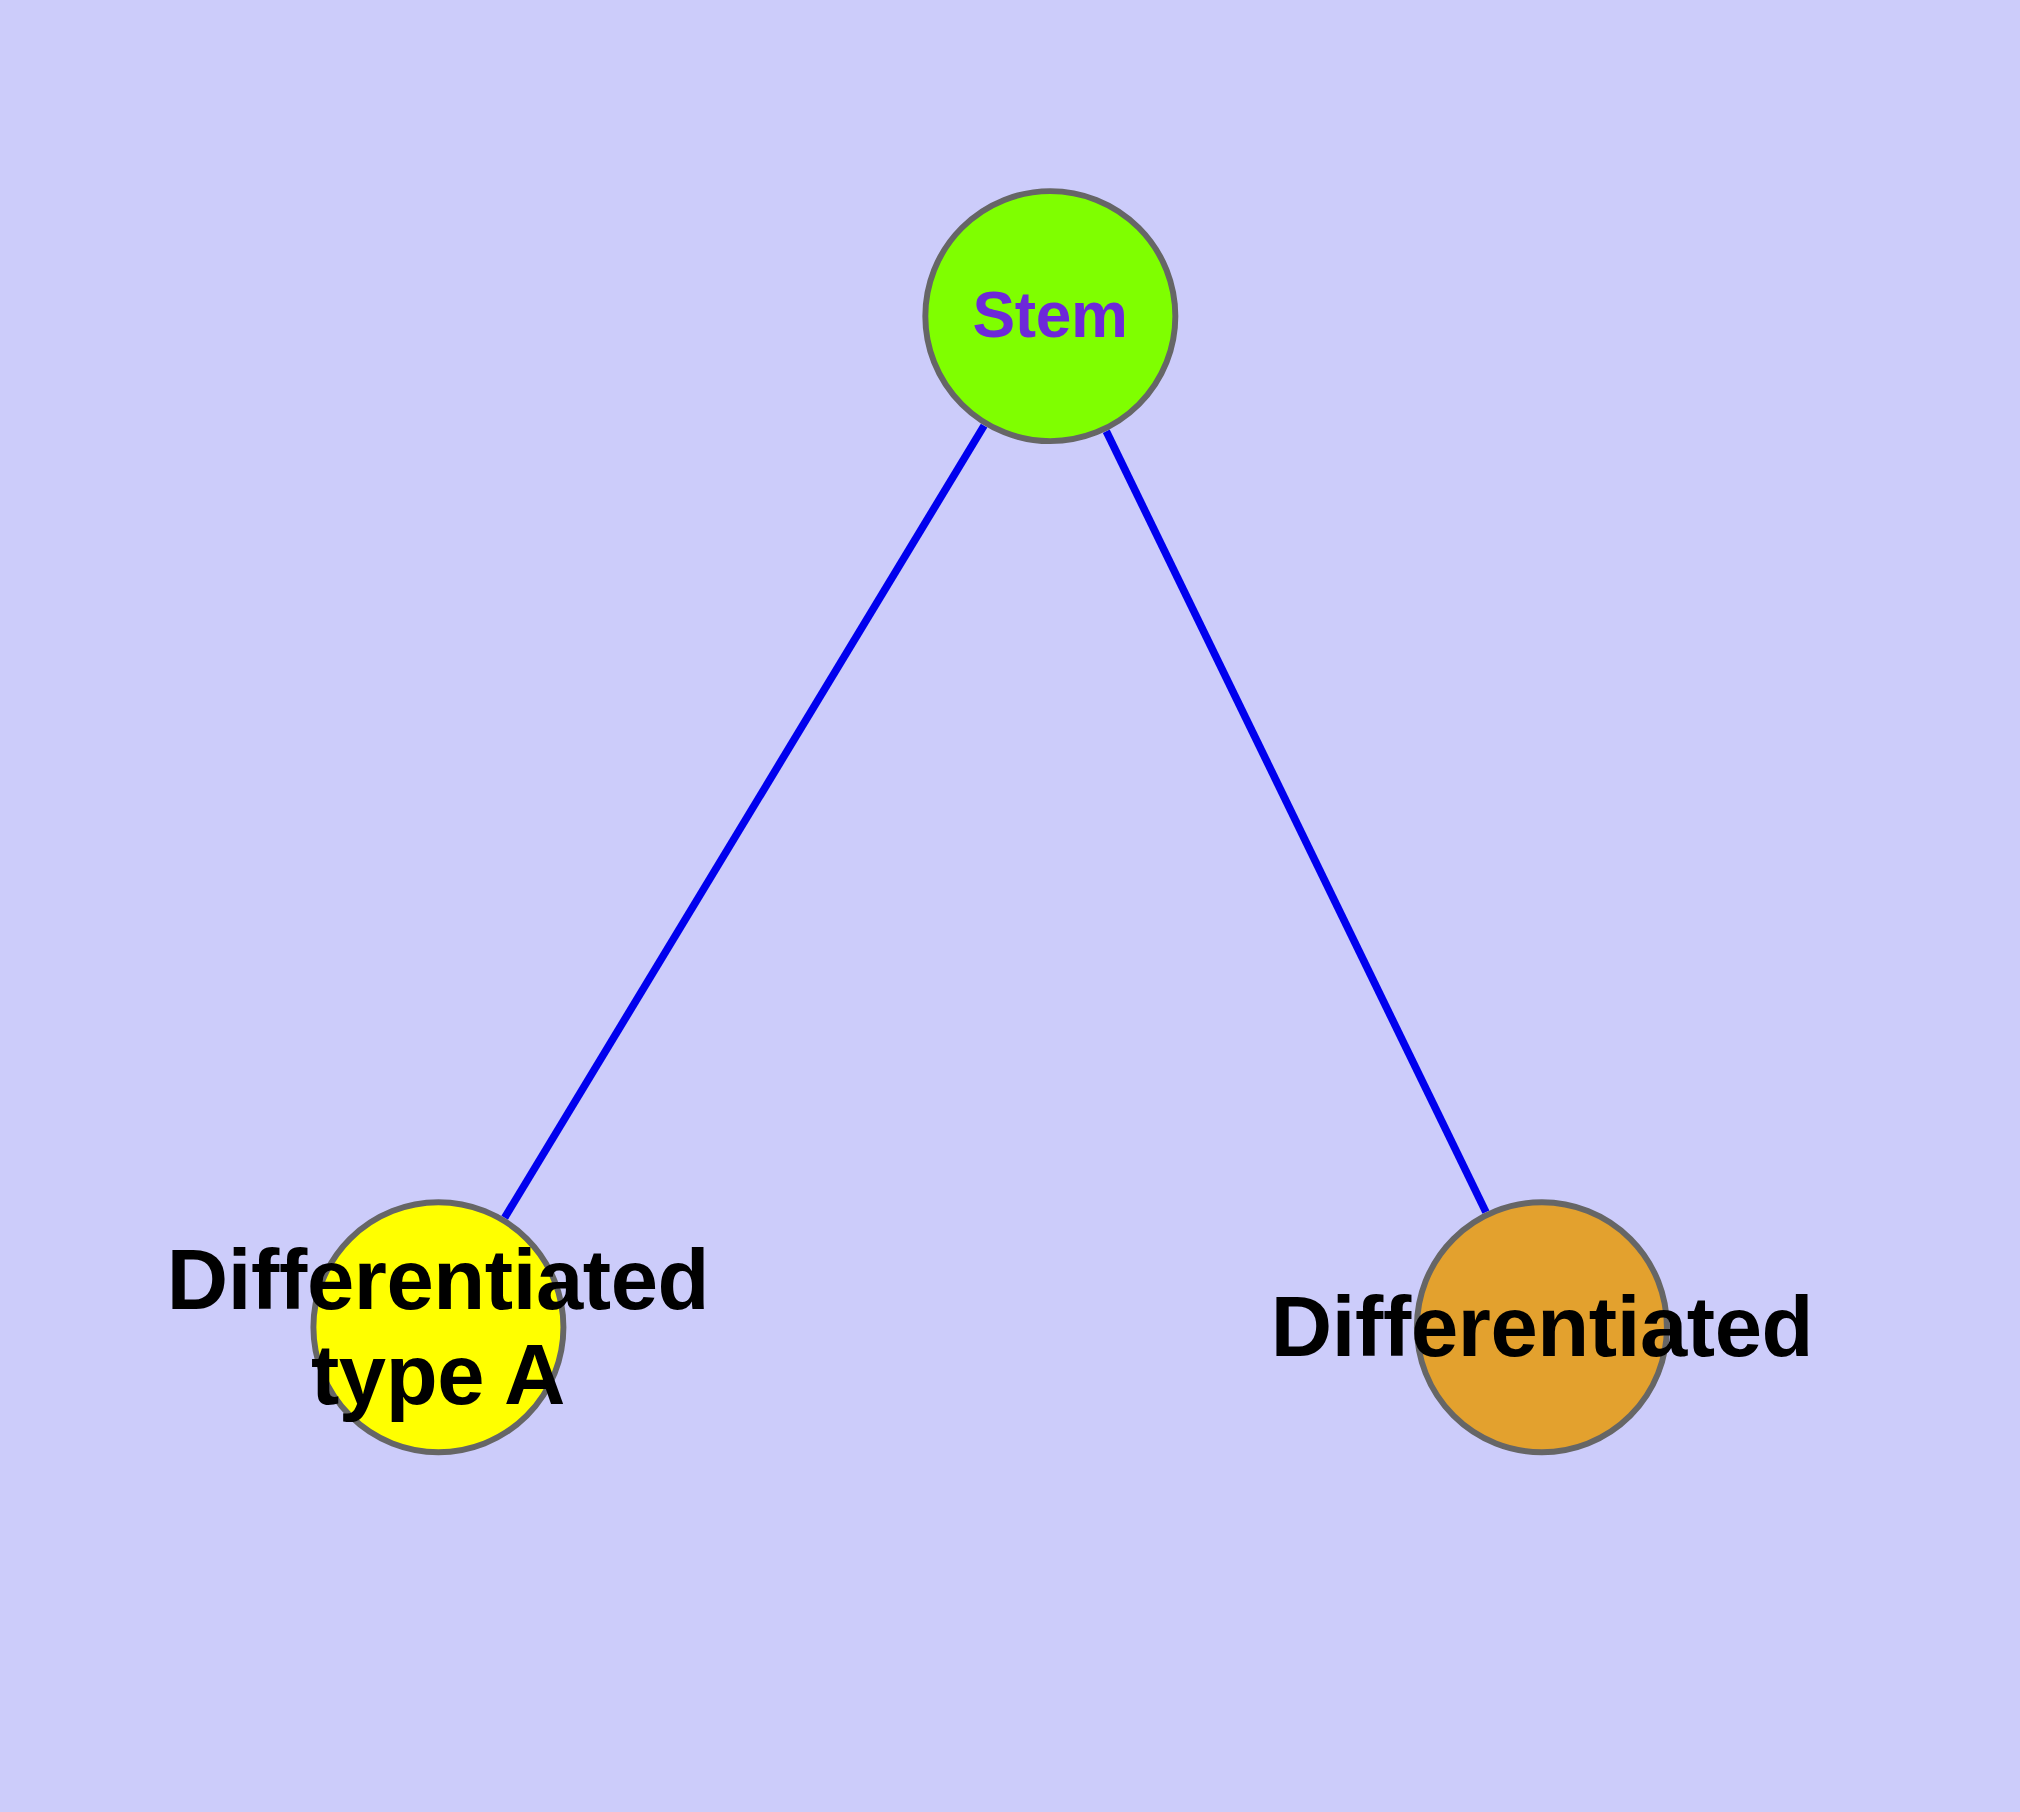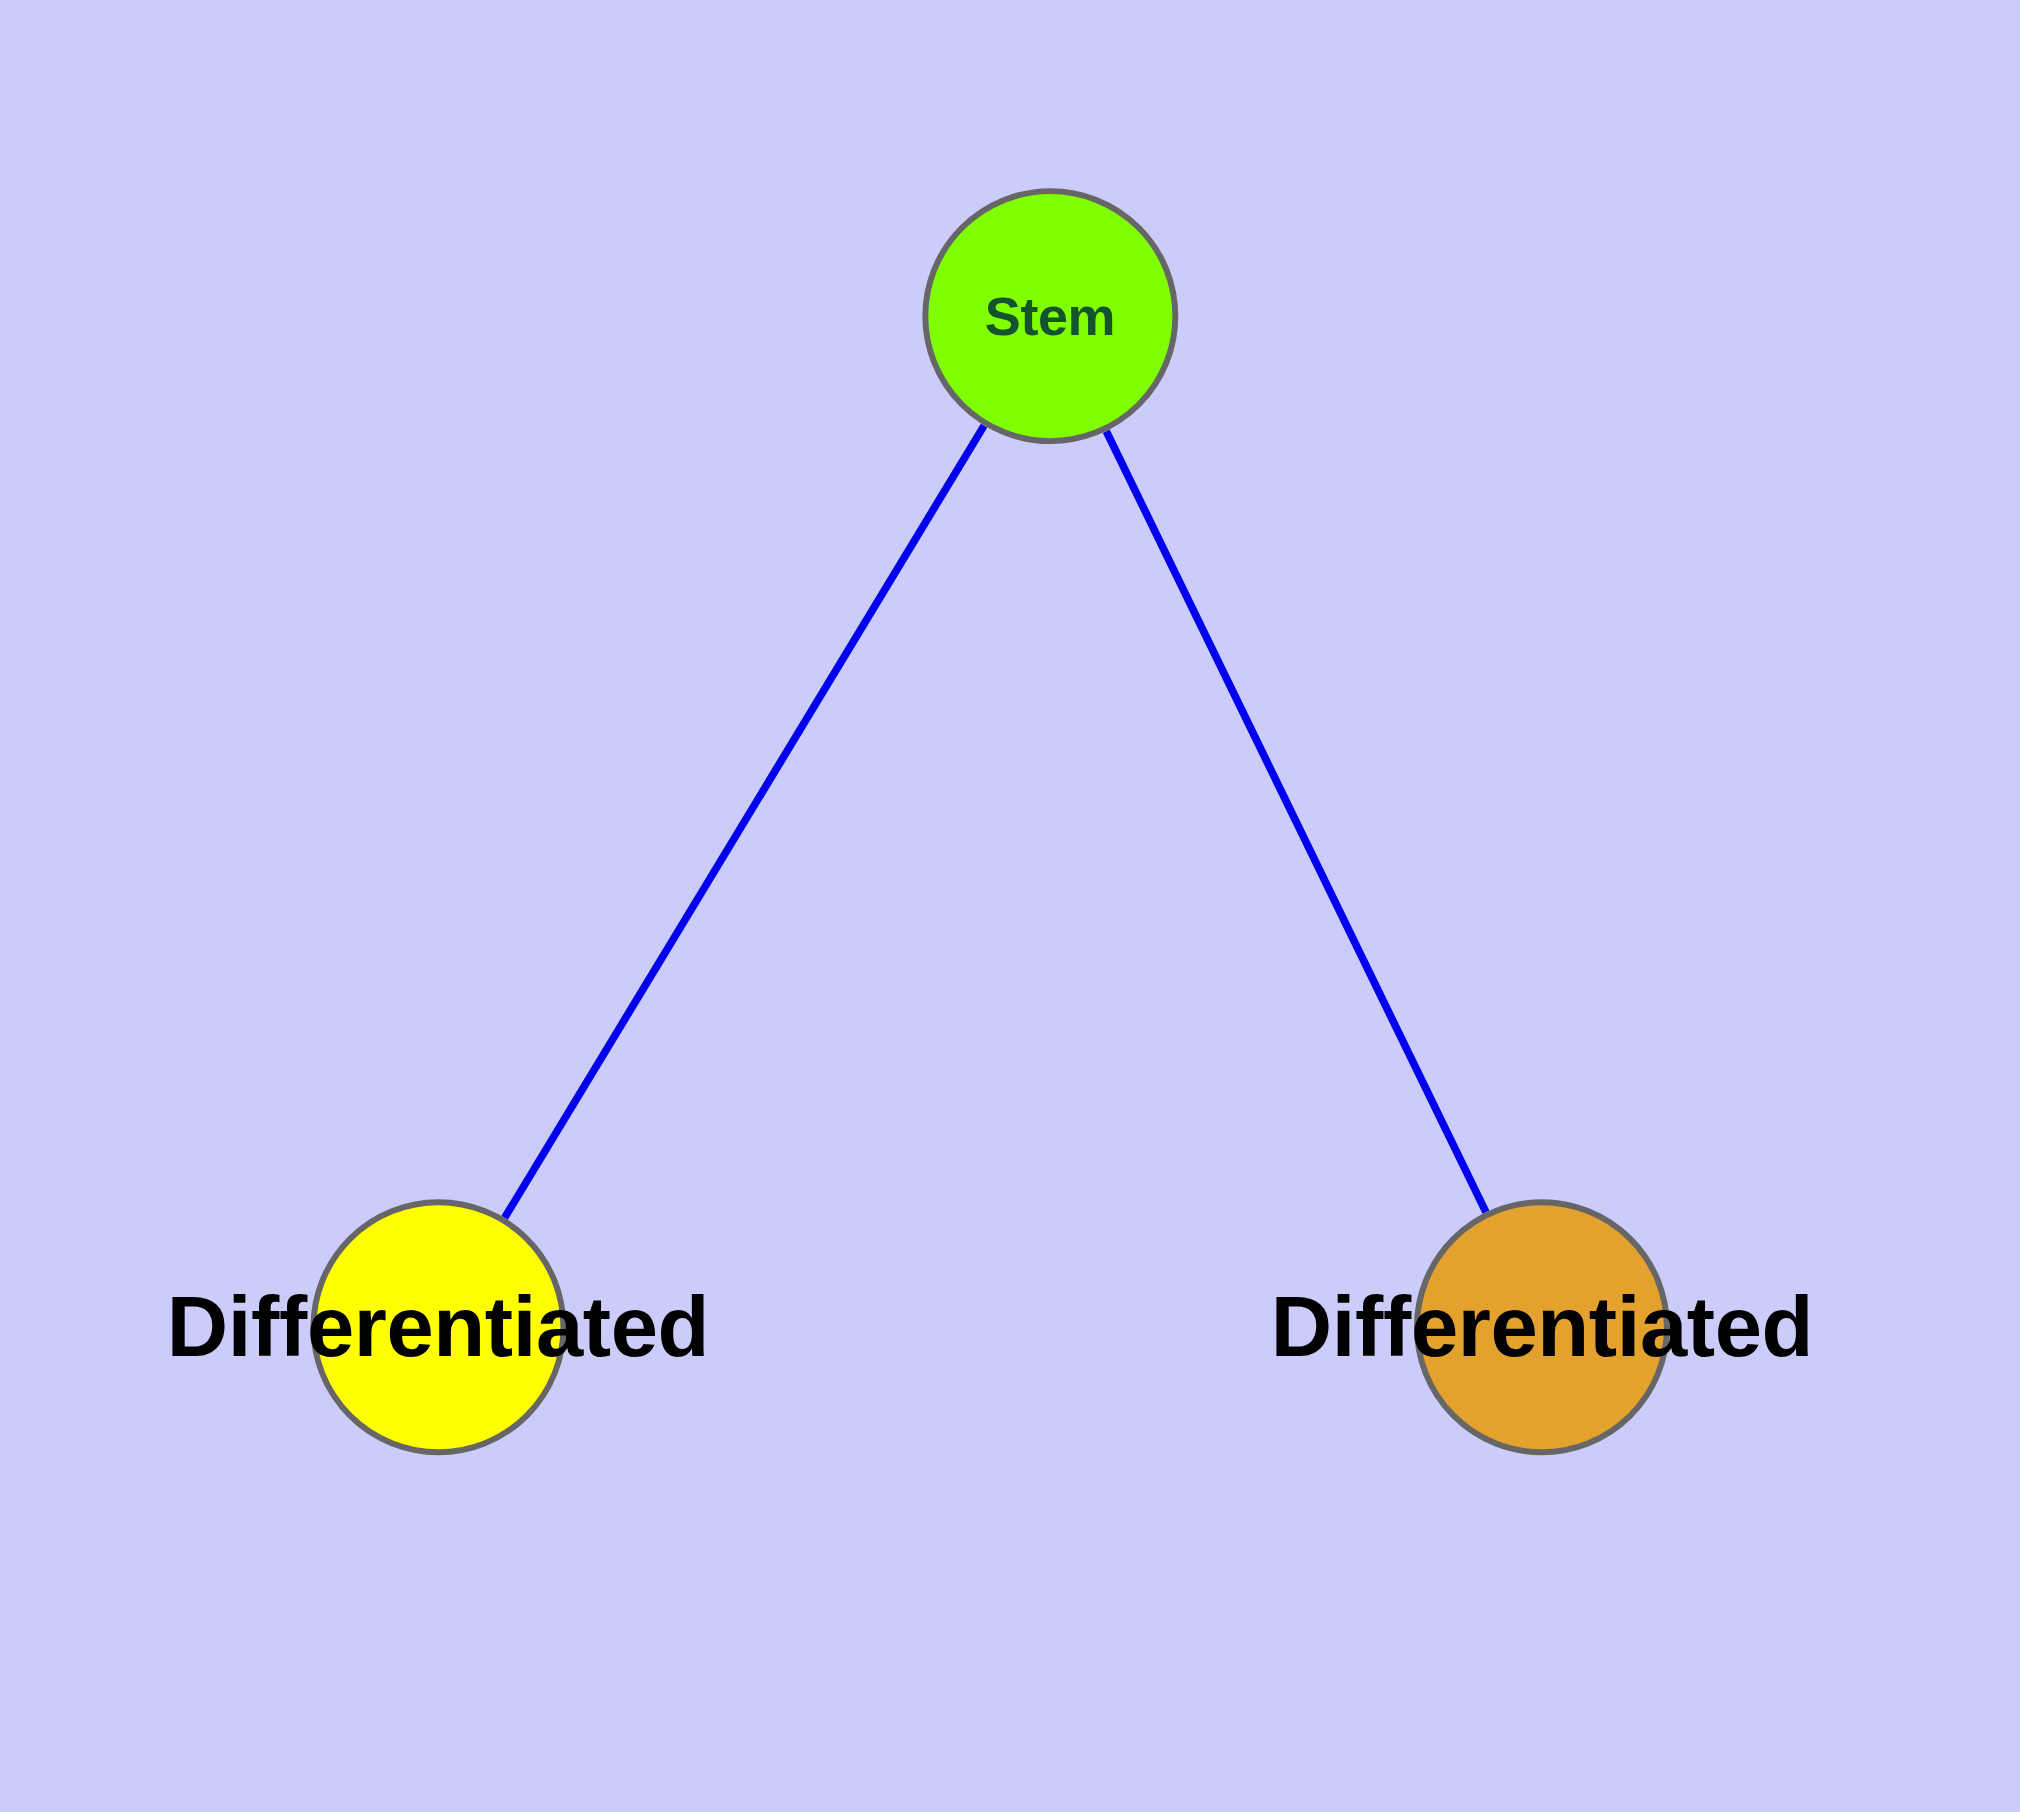--- a/index.html
+++ b/index.html
@@ -50,24 +50,25 @@
       <line id="edge-stem-diff-a" x1="1160.8180522262571" y1="502.1842987452567" x2="595.181947773743" y2="1436.8157012547433" stroke="#0000ee" stroke-width="9" stroke-linecap="butt"></line>
       <line id="edge-stem-diff-b" x1="1305.0224927164552" y1="508.8014376047088" x2="1752.9775072835448" y2="1430.1985623952912" stroke="#0000ee" stroke-width="9" stroke-linecap="butt"></line>
     </g>
     <g>
       <circle id="node-stem" cx="1239" cy="373" r="147.5" fill="#7fff00" stroke="#666666" stroke-width="7"></circle>
       <circle id="node-diff-a" cx="517" cy="1566" r="147.5" fill="#ffff00" stroke="#666666" stroke-width="7"></circle>
       <circle id="node-diff-b" cx="1819" cy="1566" r="147.5" fill="#e3a12e" stroke="#666666" stroke-width="7"></circle>
     </g>
   </svg>
 
-  <div class="node-label" id="label-stem" style="left: 1050px; top: 316px; font-size: 54px; color: #14532d;">
+  <div class="node-label" id="label-stem" style="left: 1050px; top: 316px; font-size: 64px; color: #6d28d9;">
       <span style="display: block;">Stem</span>
     </div>
   <div class="node-label" id="label-diff-a" style="left: 438px; top: 1327px; font-size: 85px; color: rgb(0, 0, 0);">
       <span style="display: block;">Differentiated</span>
+      <span style="display: block;">type A</span>
     </div>
   <div class="node-label" id="label-diff-b" style="left: 1542px; top: 1327px; font-size: 85px; color: rgb(0, 0, 0);">
       <span style="display: block;">Differentiated</span>
     </div>
 
 </div>
 
 
 </body></html>

